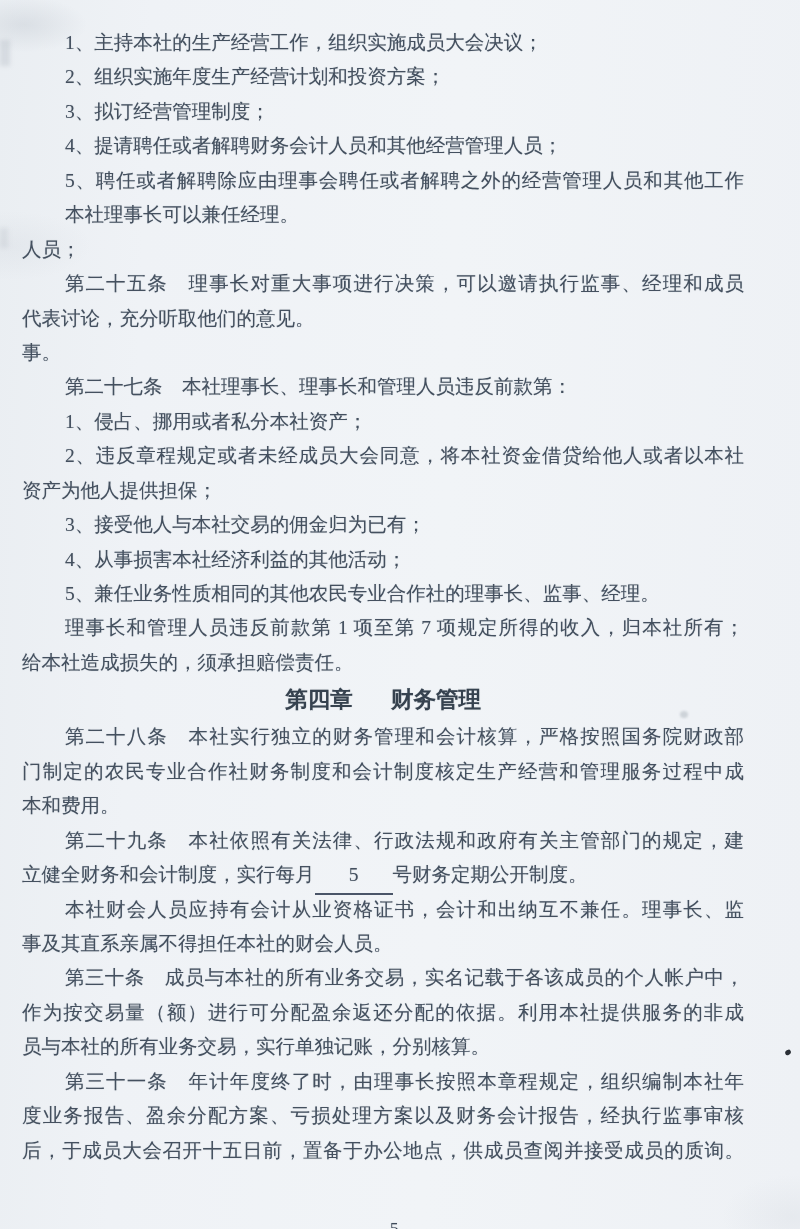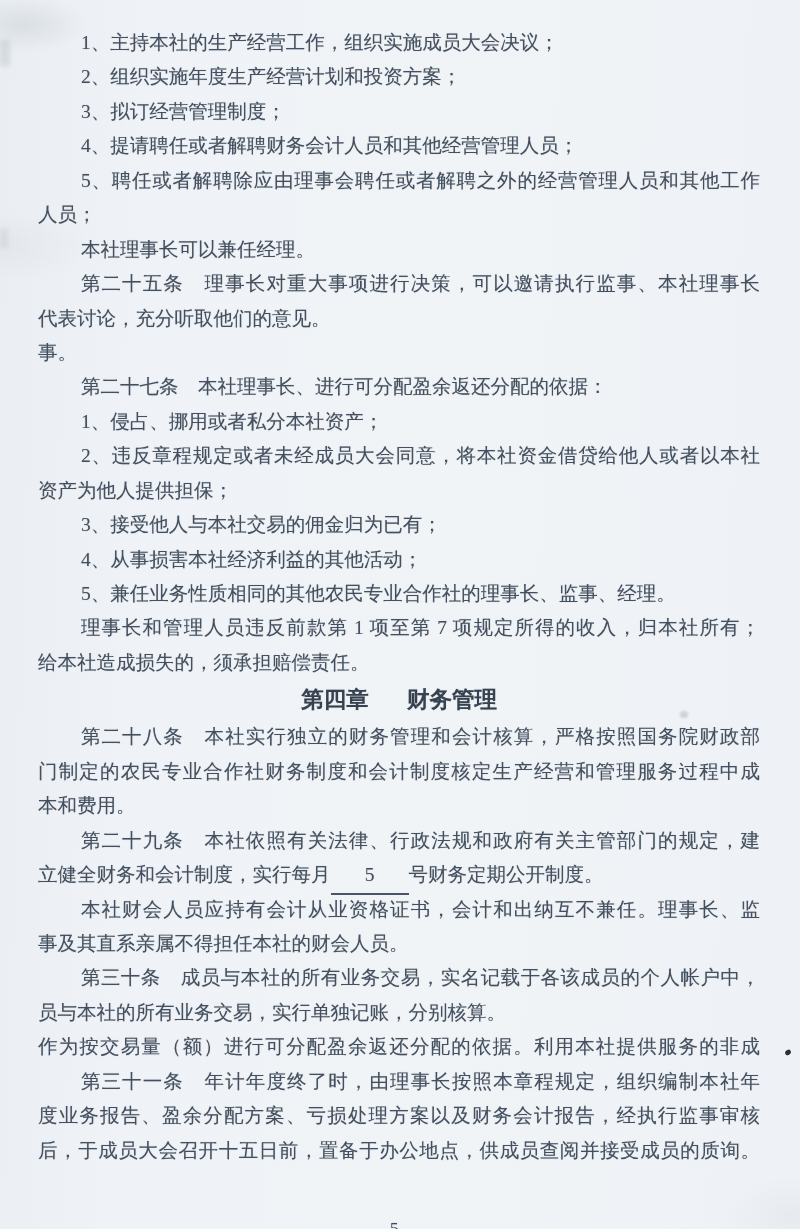--- a/index.html
+++ b/index.html
@@ -17,21 +17,21 @@
     width: 800px;
     height: 1229px;
     background:
       radial-gradient(ellipse 90px 40px at 3% 2%, rgba(150,160,172,0.20), rgba(150,160,172,0) 70%),
       radial-gradient(ellipse 120px 50px at 1% 20%, rgba(160,168,180,0.10), rgba(160,168,180,0) 70%),
       radial-gradient(ellipse 100px 60px at 99% 99%, rgba(160,168,180,0.10), rgba(160,168,180,0) 70%),
       linear-gradient(92deg, #eaeef2 0%, #eff2f6 18%, #f1f4f7 55%, #eef1f5 100%);
   }
   .text-block {
     position: absolute;
-    left: 38px;
+    left: 22px;
     top: 26px;
     width: 722px;
     font-size: 19.5px;
     line-height: 34.45px;
     color: #44505f;
     text-shadow: 0 0 1px rgba(70,82,98,0.35);
   }
   .line {
     height: 34.45px;
     text-align: left;
@@ -113,45 +113,45 @@
 </head>
 <body>
 
 <div class="page">
   <div class="text-block">
       <div class="line indent">1、主持本社的生产经营工作，组织实施成员大会决议；</div>
       <div class="line indent">2、组织实施年度生产经营计划和投资方案；</div>
       <div class="line indent">3、拟订经营管理制度；</div>
       <div class="line indent">4、提请聘任或者解聘财务会计人员和其他经营管理人员；</div>
       <div class="line indent justify">5、聘任或者解聘除应由理事会聘任或者解聘之外的经营管理人员和其他工作</div>
+      <div class="line indent">本社理事长可以兼任经理。</div>
       <div class="line">人员；</div>
-      <div class="line indent">本社理事长可以兼任经理。</div>
-      <div class="line indent justify">第二十五条　理事长对重大事项进行决策，可以邀请执行监事、本社理事长</div>
+      <div class="line indent justify">第二十五条　理事长对重大事项进行决策，可以邀请执行监事、经理和成员</div>
       <div class="line">代表讨论，充分听取他们的意见。</div>
       <div class="line">事。</div>
-      <div class="line indent">第二十七条　本社理事长、进行可分配盈余返还分配的依据：</div>
+      <div class="line indent">第二十七条　本社理事长、理事长和管理人员违反前款第：</div>
       <div class="line indent">1、侵占、挪用或者私分本社资产；</div>
       <div class="line indent justify">2、违反章程规定或者未经成员大会同意，将本社资金借贷给他人或者以本社</div>
       <div class="line">资产为他人提供担保；</div>
       <div class="line indent">3、接受他人与本社交易的佣金归为已有；</div>
       <div class="line indent">4、从事损害本社经济利益的其他活动；</div>
       <div class="line indent">5、兼任业务性质相同的其他农民专业合作社的理事长、监事、经理。</div>
       <div class="line indent justify">理事长和管理人员违反前款第 1 项至第 7 项规定所得的收入，归本社所有；</div>
       <div class="line">给本社造成损失的，须承担赔偿责任。</div>
       <div class="line heading"><span>第四章</span><span class="heading-title">财务管理</span></div>
       <div class="line indent justify">第二十八条　本社实行独立的财务管理和会计核算，严格按照国务院财政部</div>
       <div class="line justify">门制定的农民专业合作社财务制度和会计制度核定生产经营和管理服务过程中成</div>
       <div class="line">本和费用。</div>
       <div class="line indent justify">第二十九条　本社依照有关法律、行政法规和政府有关主管部门的规定，建</div>
       <div class="line"><span>立健全财务和会计制度，实行每月</span><span class="blank-fill">5</span><span>号财务定期公开制度。</span></div>
       <div class="line indent justify">本社财会人员应持有会计从业资格证书，会计和出纳互不兼任。理事长、监</div>
       <div class="line">事及其直系亲属不得担任本社的财会人员。</div>
       <div class="line indent justify">第三十条　成员与本社的所有业务交易，实名记载于各该成员的个人帐户中，</div>
+      <div class="line justify">作为按交易量（额）进行可分配盈余返还分配的依据。利用本社提供服务的非成</div>
       <div class="line">员与本社的所有业务交易，实行单独记账，分别核算。</div>
-      <div class="line justify">作为按交易量（额）进行可分配盈余返还分配的依据。利用本社提供服务的非成</div>
       <div class="line indent justify">第三十一条　年计年度终了时，由理事长按照本章程规定，组织编制本社年</div>
       <div class="line justify">度业务报告、盈余分配方案、亏损处理方案以及财务会计报告，经执行监事审核</div>
       <div class="line justify">后，于成员大会召开十五日前，置备于办公地点，供成员查阅并接受成员的质询。</div>
     </div>
   <div class="edge-smudge-1"></div>
   <div class="edge-smudge-2"></div>
   <div class="speck-2"></div>
   <div class="speck-1"></div>
   <div class="page-number">5</div>
 </div>

